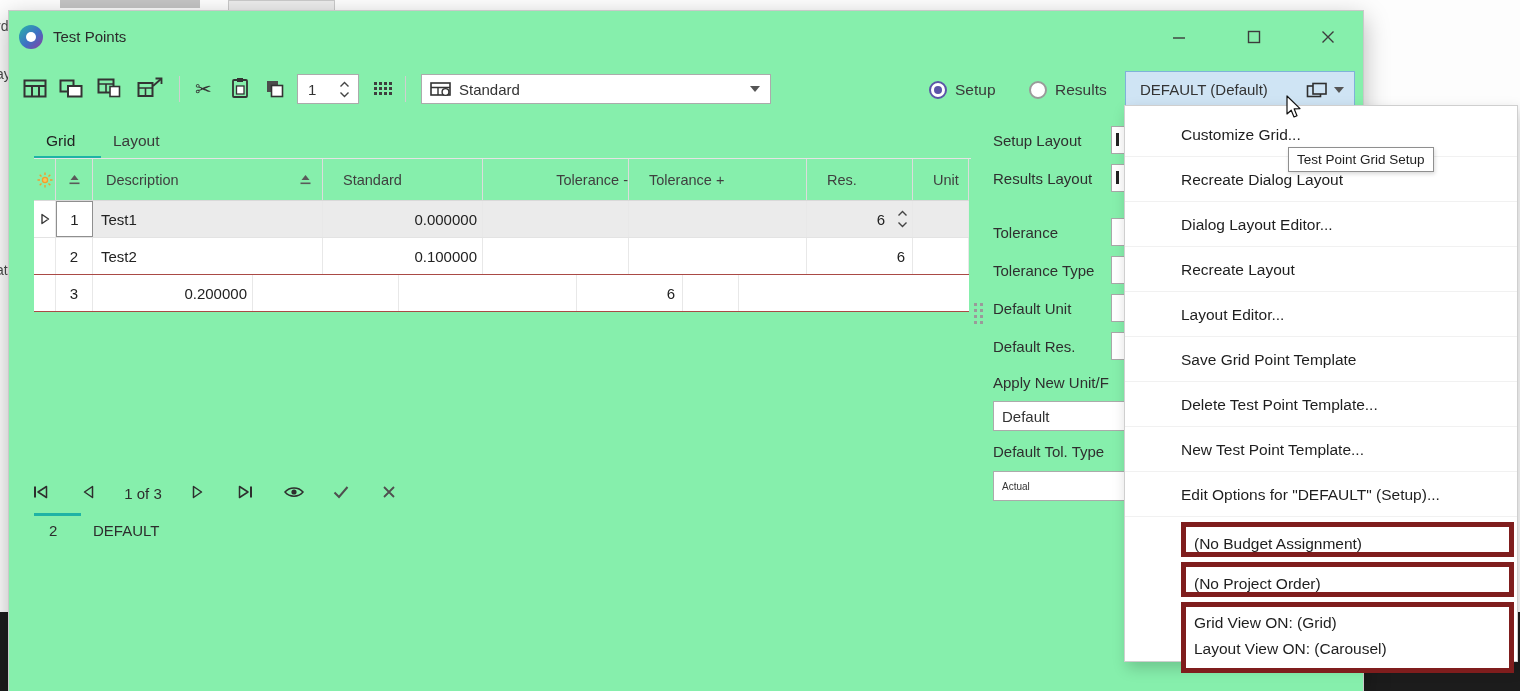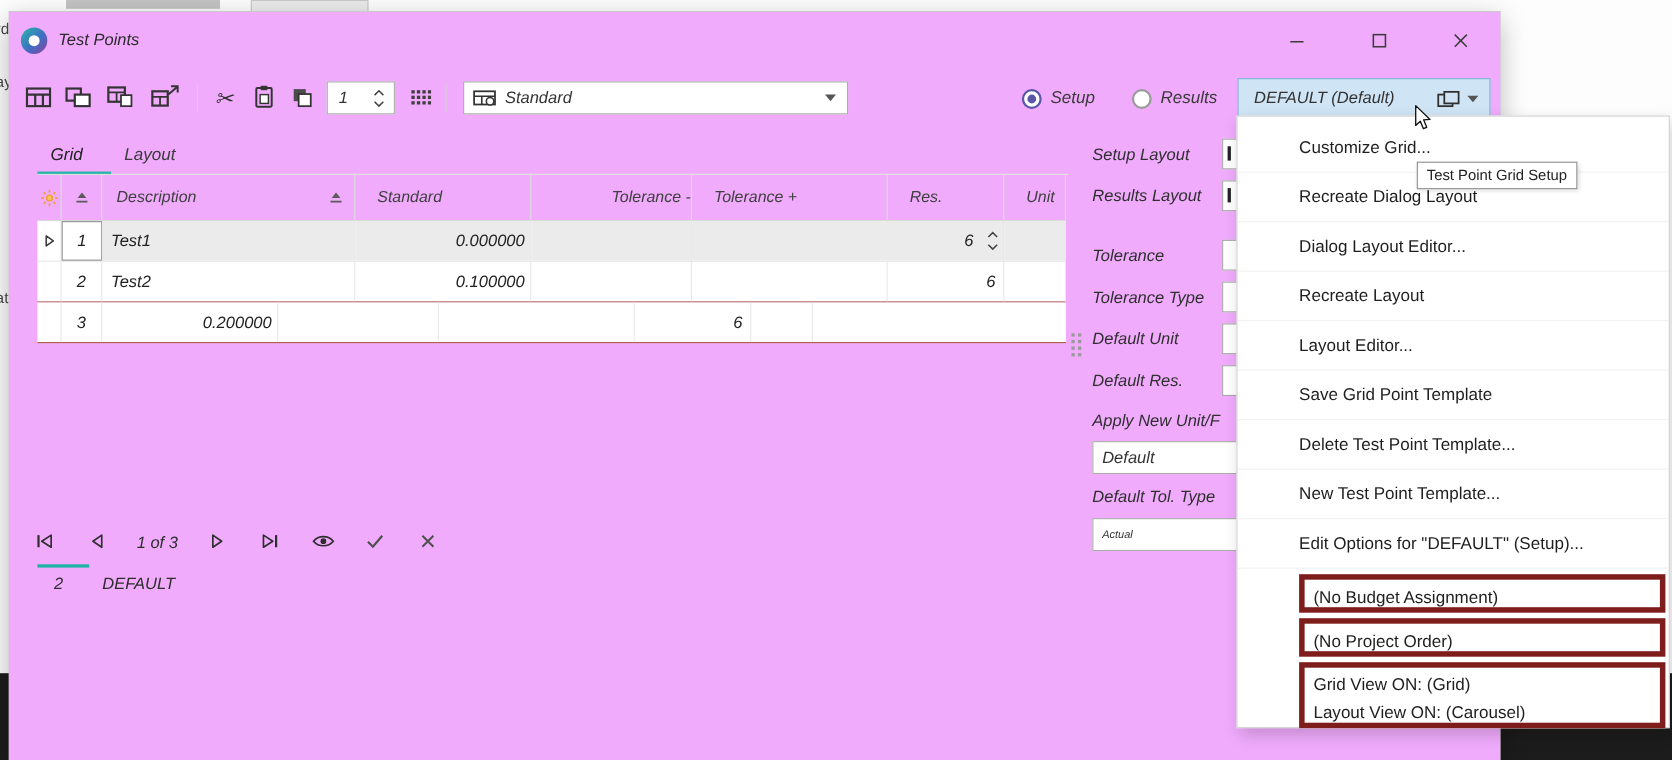--- a/index.html
+++ b/index.html
@@ -8,24 +8,23 @@
     position:relative; overflow:hidden;
     font-family:"Liberation Sans", sans-serif;
     background:#fdfdfd; color:#333;
   }
   .abs { position:absolute; }
   .frag { color:#4a4a4a; font-size:14px; }
 
   
   .dialog {
     left:8px; top:10px; width:1356px; height:682px;
-    background:#f0abfc; border:1px solid #c9c9c9;
+    background:#86efac; border:1px solid #c9c9c9;
     box-shadow:0 8px 24px rgba(0,0,0,.28);
     z-index:10;
-    font-style:italic;
   }
   .titlebar-btn { display:flex; align-items:center; justify-content:center; width:34px; height:30px; cursor:default; }
 
   .tbicon { display:flex; align-items:center; justify-content:center; }
   .vsep { width:1px; height:26px; background:#d0d0d0; }
   .spinbox, .combo {
     background:#fff; border:1px solid #ababab; display:flex; align-items:center;
   }
   .caret { width:0; height:0; border-left:5px solid transparent; border-right:5px solid transparent; border-top:6px solid #555; }
 
@@ -70,21 +69,21 @@
   .menu-item {
     height:45px; line-height:45px; padding-left:56px;
     font-size:15.5px; color:#1e1e1e; border-bottom:1px solid #f1f1f1;
     white-space:nowrap; cursor:default;
   }
   .menu-box {
     margin:5px 3px 0 56px; border:5px solid #7f1d1d; background:#fff;
     font-size:15.5px; color:#1e1e1e; padding-left:8px;
   }
   .menu-box.single { height:35px; line-height:33px; }
-  .menu-box.double { height:60px; padding-top:3px; }
+  .menu-box.double { height:71px; padding-top:3px; }
   .menu-box.double div { line-height:26px; }
 
   .tooltip {
     left:1288px; top:147px; height:25px; padding:0 8px;
     background:#fff; border:1px solid #8f8f8f;
     font-size:13.5px; color:#222; line-height:23px; white-space:nowrap;
     z-index:40; box-shadow:1px 2px 4px rgba(0,0,0,.15);
   }
 
   .darkstrip { left:0; top:612px; width:1520px; height:79px; background:#1c1c1c; z-index:2; }

